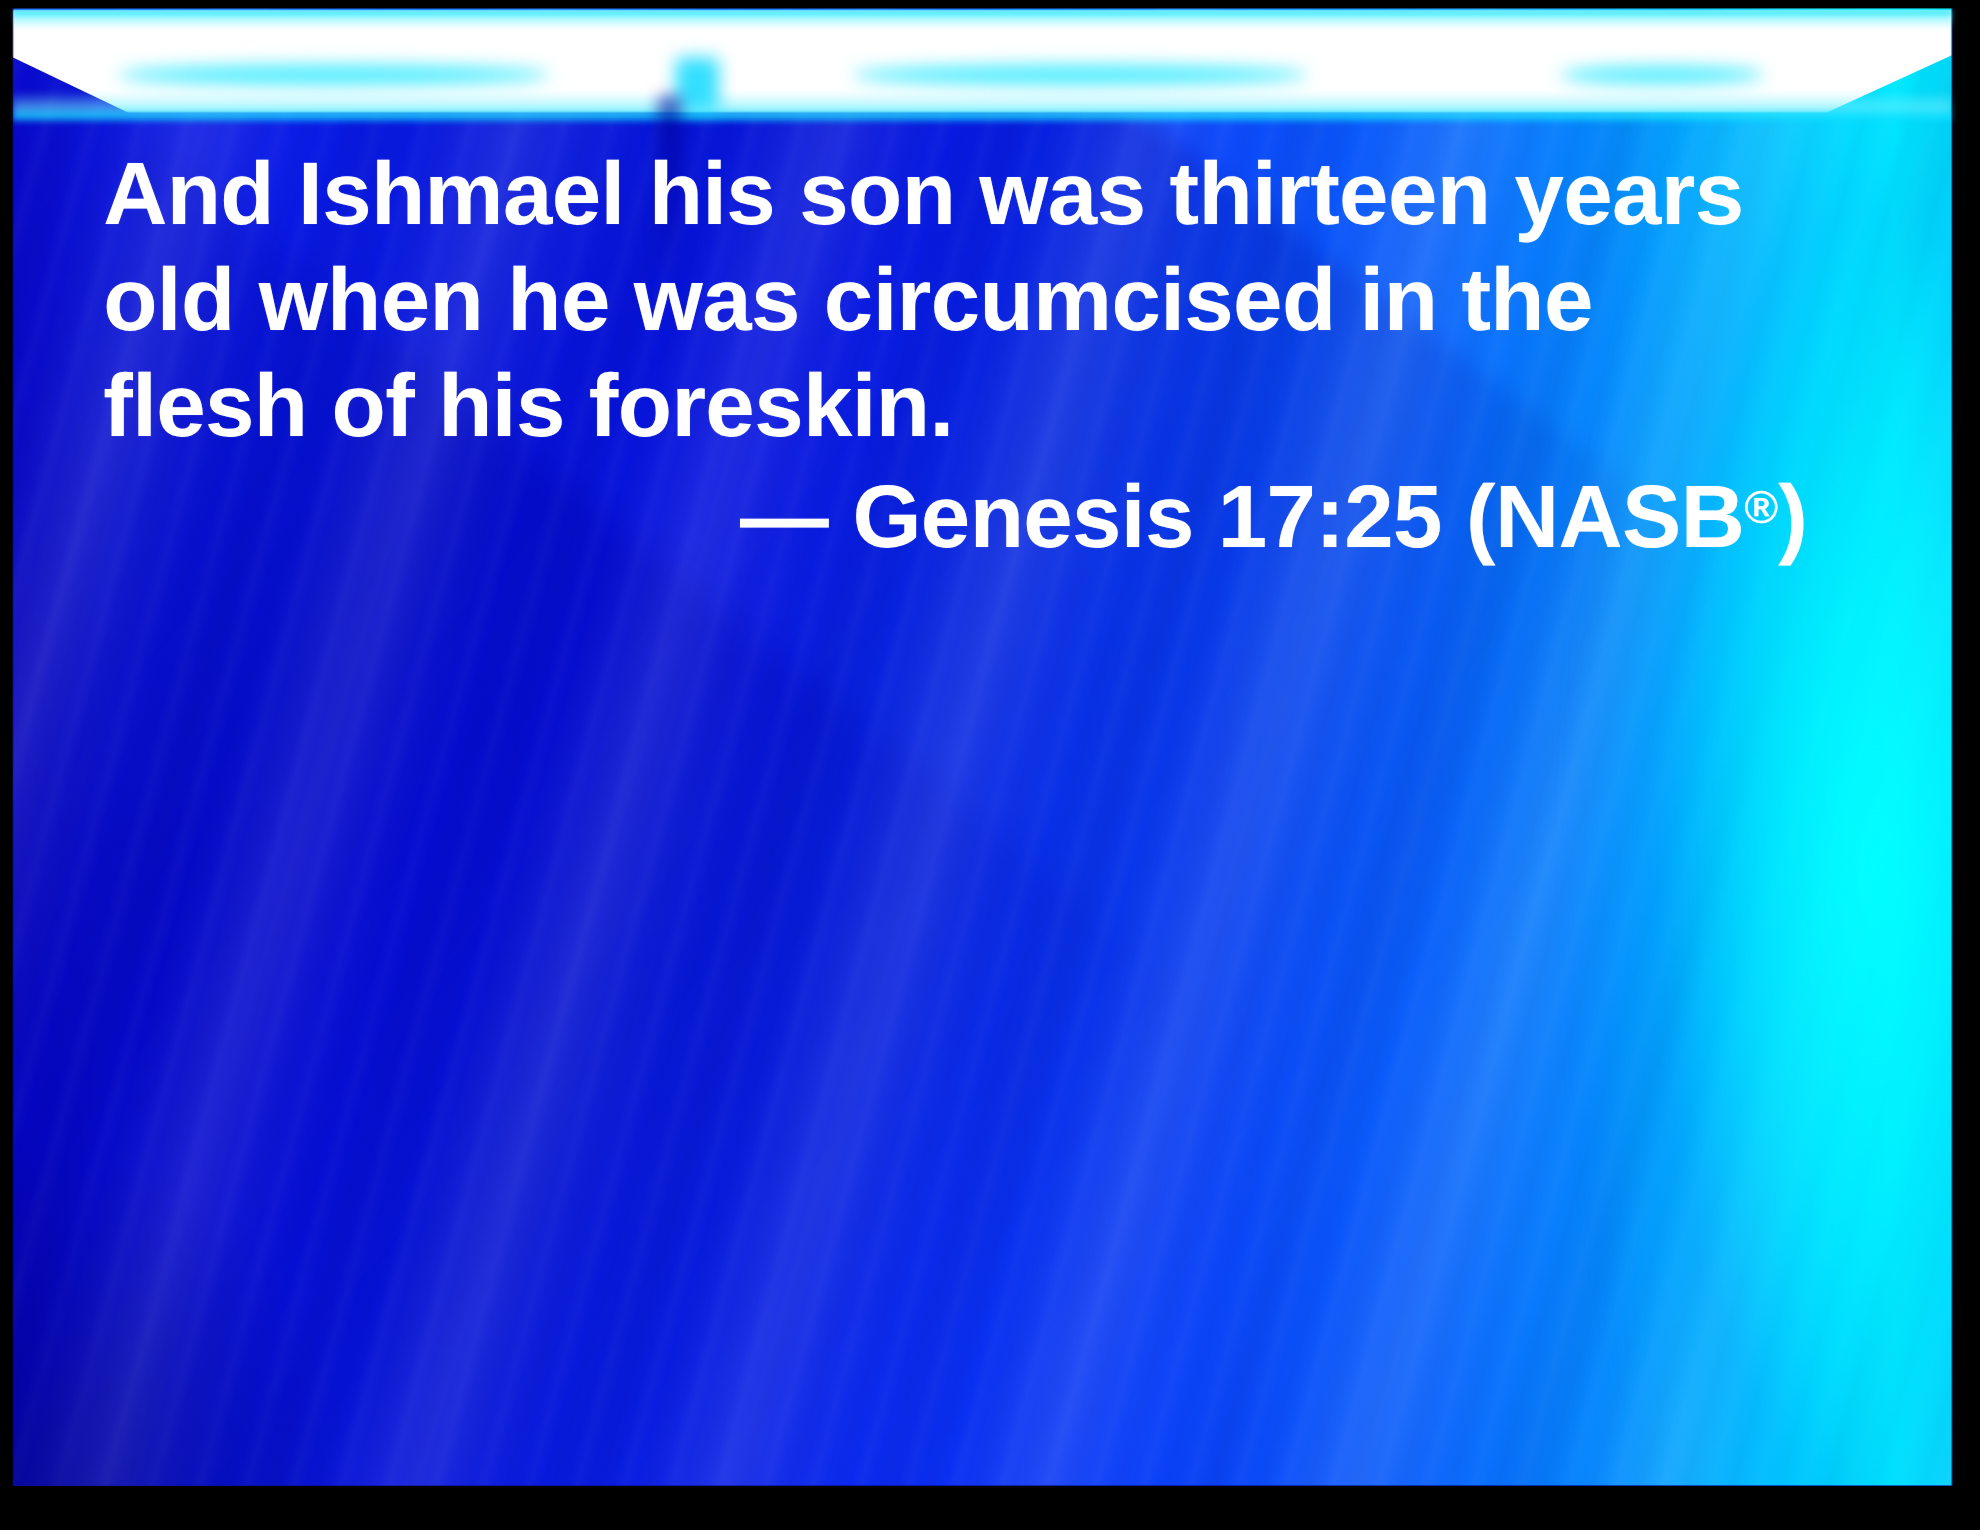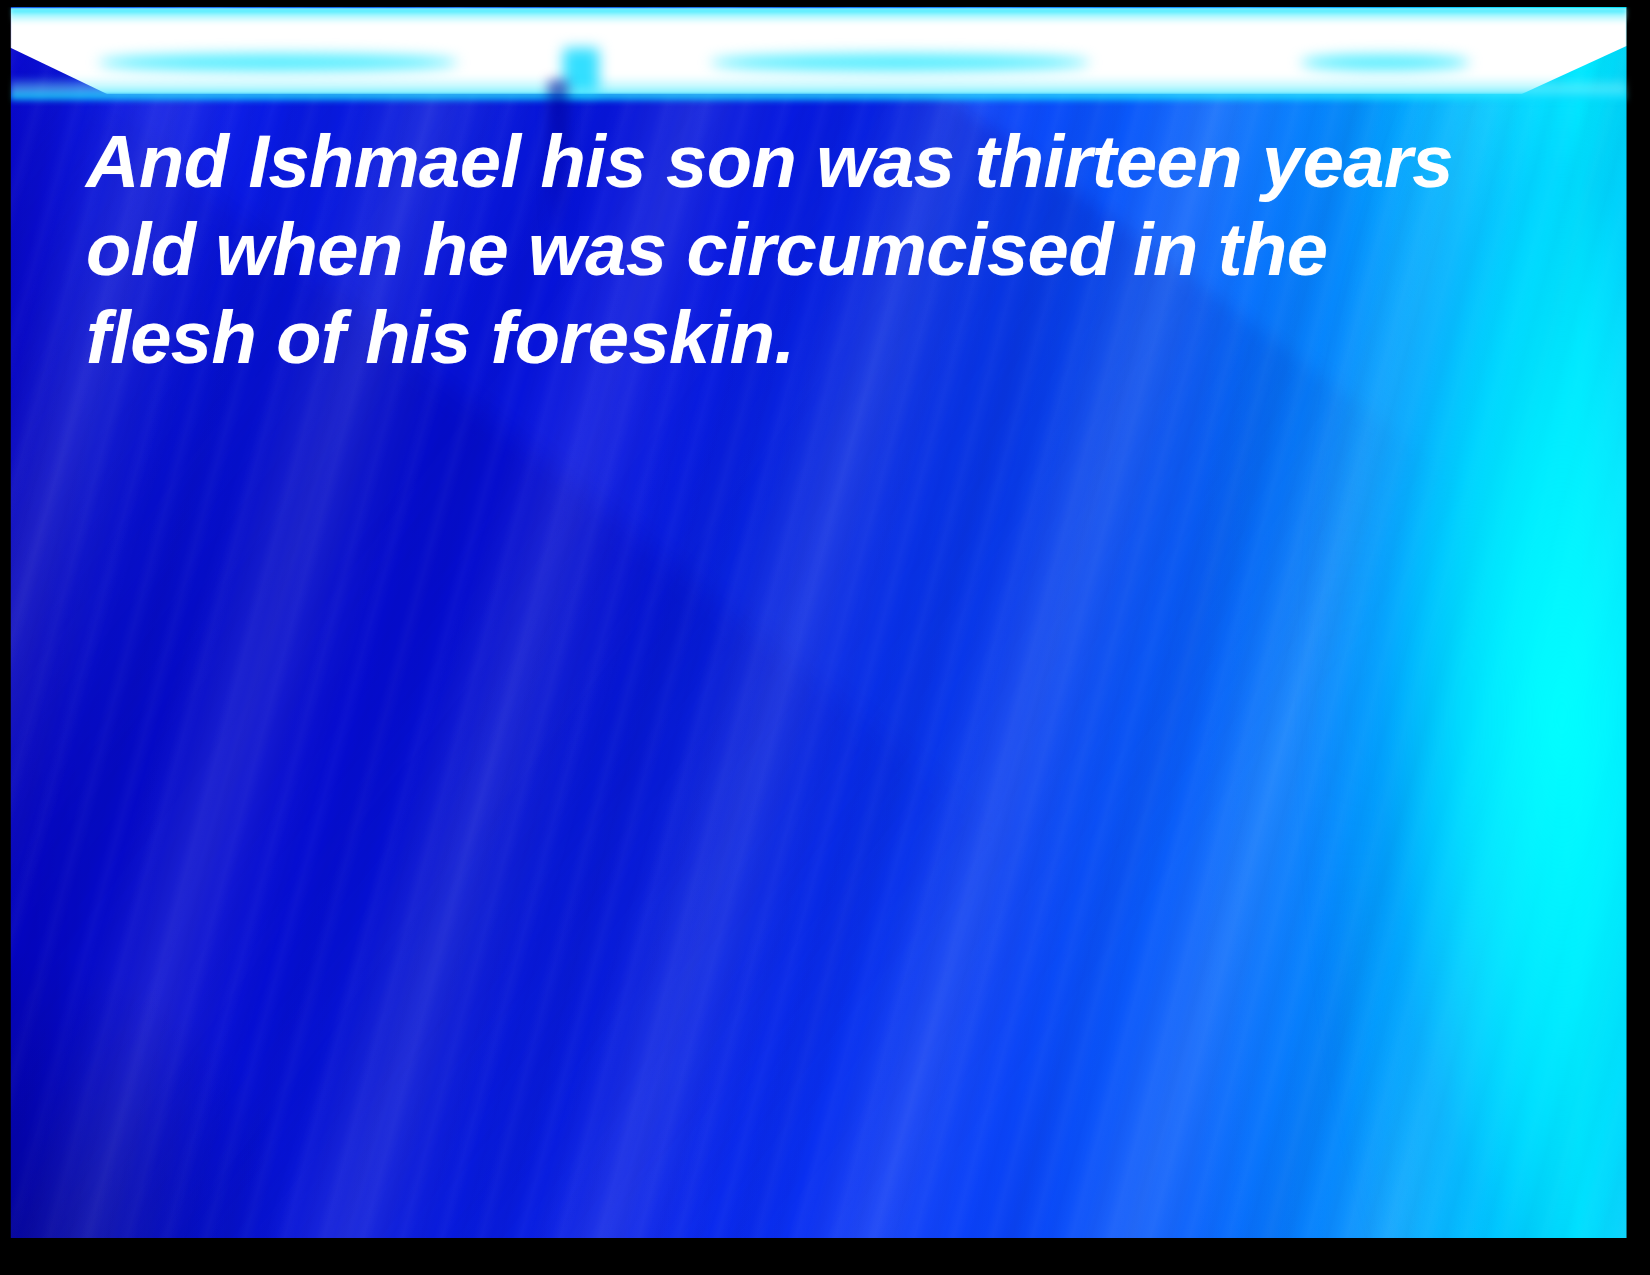--- a/index.html
+++ b/index.html
@@ -9,21 +9,20 @@
     background: #000000;
   }
 
   #slide {
     position: relative;
     width: 1650px;
     height: 1275px;
     overflow: hidden;
     background: #000000;
     font-family: "Liberation Sans", "DejaVu Sans", sans-serif;
-    font-style: italic;
   }
 
   
   .frame-edge {
     position: absolute;
     pointer-events: none;
     z-index: 40;
   }
   .frame-top    { left: 0;   top: 0;     width: 1650px; height: 7px;   background: #000; }
   .frame-bottom { left: 0;   bottom: 0;  width: 1650px; height: 36px;
@@ -295,19 +294,22 @@
     <div class="banner-cyan-bottom"></div>
     <div class="wisp wisp-1"></div>
     <div class="wisp wisp-2"></div>
     <div class="wisp wisp-3"></div>
     <div class="wisp wisp-4"></div>
   </div>
   <div class="seam"></div>
 
   <div class="verse">And Ishmael his son was thirteen years old when he was circumcised in the flesh of his foreskin.</div>
 
+  <div class="attribution">
+    <span>— Genesis 17:25 (NASB</span><span class="reg">®</span><span>)</span>
+  </div>
 
   <div class="frame-edge frame-top"></div>
   <div class="frame-edge frame-bottom"></div>
   <div class="frame-edge frame-left"></div>
   <div class="frame-edge frame-right"></div>
 
 </div>
 
 </body></html>

